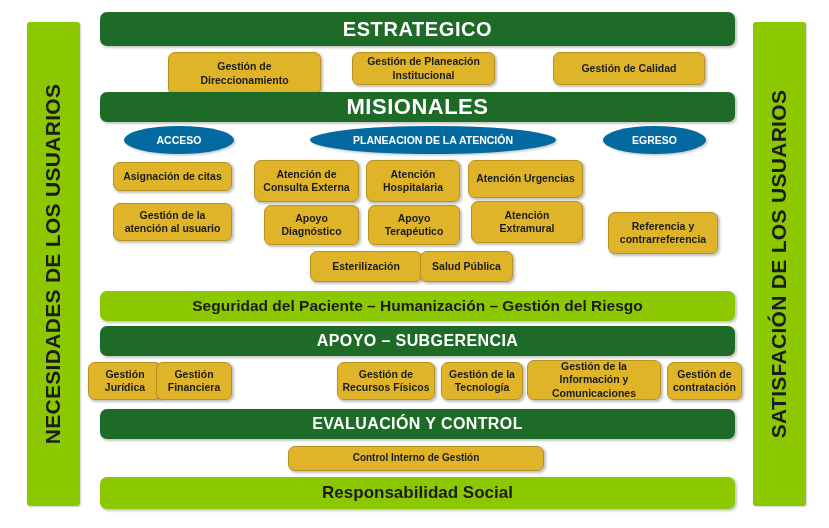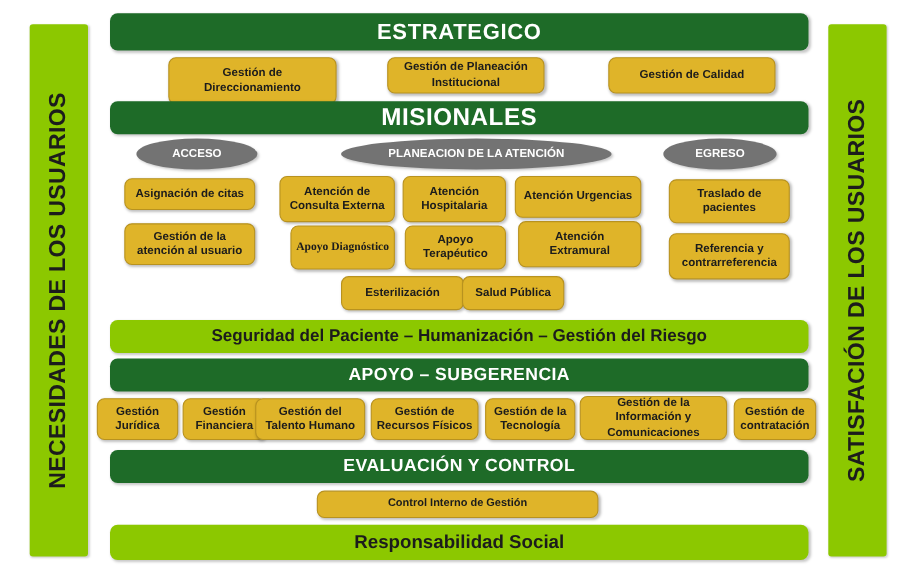--- a/index.html
+++ b/index.html
@@ -81,21 +81,21 @@
     font-weight: bold;
     font-size: 10.5px;
     line-height: 1.28;
     padding: 2px 4px;
     box-sizing: border-box;
   }
 
   
   .ellipse {
     position: absolute;
-    background: #737373;
+    background: #0369a1;
     border-radius: 50%;
     display: flex;
     align-items: center;
     justify-content: center;
     color: #ffffff;
     font-weight: bold;
     font-size: 10.5px;
     text-align: center;
     box-shadow: 1.5px 1.5px 2.5px rgba(0,0,0,0.22);
     white-space: nowrap;
@@ -111,21 +111,21 @@
   </div>
 
   <div class="side-bar" id="side-right">
     <span class="vtext">SATISFACIÓN DE LOS USUARIOS</span>
   </div>
 
   <div class="bar dark" id="bar-estrategico">
     <span>ESTRATEGICO</span>
   </div>
 
-  <div class="box" style="left:153px; top:52px; width:153px; height:43px;justify-content:center;">
+  <div class="box" style="left:168px; top:52px; width:153px; height:43px;justify-content:center;">
     <span>Gestión de Direccionamiento</span>
   </div>
   <div class="box" style="left:352px; top:52px; width:143px; height:33px;">
     <span>Gestión de Planeación Institucional</span>
   </div>
   <div class="box" style="left:553px; top:52px; width:152px; height:33px;">
     <span>Gestión de Calidad</span>
   </div>
 
   <div class="bar dark" id="bar-misionales">
@@ -152,60 +152,54 @@
   <div class="box" style="left:254px; top:160px; width:105px; height:42px;justify-content:center;">
     <span>Atención de Consulta Externa</span>
   </div>
   <div class="box" style="left:366px; top:160px; width:94px; height:42px;">
     <span>Atención Hospitalaria</span>
   </div>
   <div class="box" style="left:468px; top:160px; width:115px; height:38px;">
     <span>Atención Urgencias</span>
   </div>
 
-  <div class="box" style="left:264px; top:205px; width:95px; height:40px;font-family:Liberation Serif, serif;">
+  <div class="box" style="left:264px; top:205px; width:95px; height:40px;">
     <span>Apoyo Diagnóstico</span>
   </div>
   <div class="box" style="left:368px; top:205px; width:92px; height:40px;">
     <span>Apoyo Terapéutico</span>
   </div>
   <div class="box" style="left:471px; top:201px; width:112px; height:42px;justify-content:center;">
     <span>Atención Extramural</span>
   </div>
 
   <div class="box" style="left:310px; top:251px; width:112px; height:31px;">
     <span>Esterilización</span>
   </div>
   <div class="box" style="left:420px; top:251px; width:93px; height:31px;">
     <span>Salud Pública</span>
   </div>
 
-  <div class="box" style="left:608px; top:163px; width:110px; height:40px;">
-    <span>Traslado de pacientes</span>
-  </div>
   <div class="box" style="left:608px; top:212px; width:110px; height:42px;">
     <span>Referencia y contrarreferencia</span>
   </div>
 
   <div class="bar light" id="bar-seguridad">
     <span>Seguridad del Paciente – Humanización – Gestión del Riesgo</span>
   </div>
 
   <div class="bar dark" id="bar-apoyo">
     <span>APOYO – SUBGERENCIA</span>
   </div>
 
   <div class="box" style="left:88px; top:362px; width:74px; height:38px;">
     <span>Gestión Jurídica</span>
   </div>
-  <div class="box" style="left:166px; top:362px; width:76px; height:38px;">
+  <div class="box" style="left:156px; top:362px; width:76px; height:38px;">
     <span>Gestión Financiera</span>
-  </div>
-  <div class="box" style="left:232px; top:362px; width:100px; height:38px;">
-    <span>Gestión del Talento Humano</span>
   </div>
   <div class="box" style="left:337px; top:362px; width:98px; height:38px;">
     <span>Gestión de Recursos Físicos</span>
   </div>
   <div class="box" style="left:441px; top:362px; width:82px; height:38px;">
     <span>Gestión de la Tecnología</span>
   </div>
   <div class="box" style="left:527px; top:360px; width:134px; height:40px;">
     <span>Gestión de la Información y Comunicaciones</span>
   </div>

